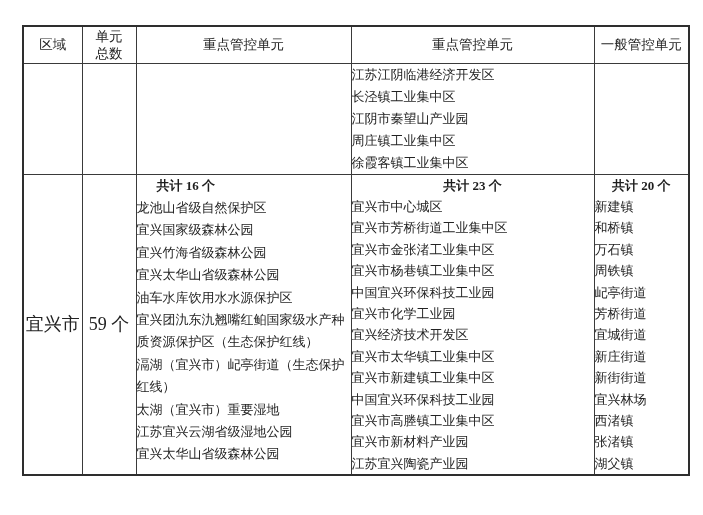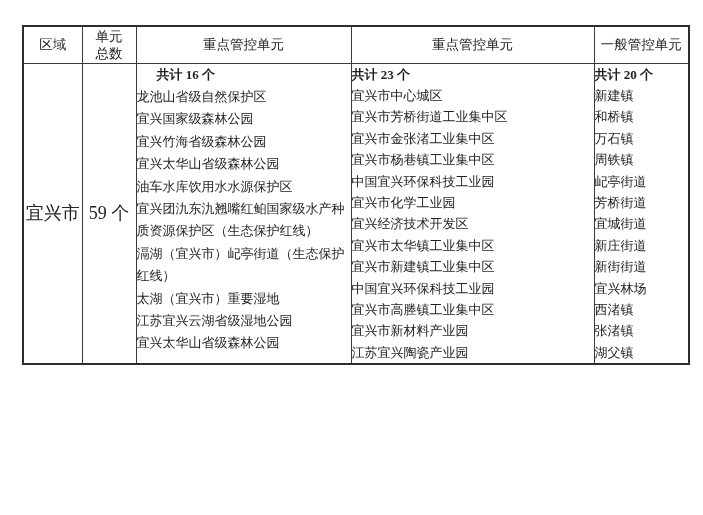--- a/index.html
+++ b/index.html
@@ -57,21 +57,21 @@
   }
   .count-line {
     font-weight: bold;
     font-size: 13px;
     color: #1e1e1e;
   }
   .lh22  div, .lh22.count-line  { line-height: 22px; }
   .unit-list.sp224 div { line-height: 22.4px; }
   .unit-list.sp215 div { line-height: 21.4px; }
   .count-line.sp224 { line-height: 22.4px; padding-left: 20px; }
-  .count-line.sp215 { line-height: 21.4px; }
+  .count-line.sp215 { line-height: 21.4px; text-align: center; }
   .unit-item {
     white-space: normal;
     word-break: break-all;
   }
   .page-number {
     position: absolute;
     left: 0;
     top: 478px;
     width: 703px;
     text-align: center;
@@ -96,20 +96,35 @@
       <tr class="header-row">
         <th class="hdr">区域</th>
         <th class="hdr">单元
 总数</th>
         <th class="hdr">重点管控单元</th>
         <th class="hdr">重点管控单元</th>
         <th class="hdr">一般管控单元</th>
       </tr>
     </thead>
     <tbody>
+      <tr class="row-1">
+        <td class="center-cell"></td>
+        <td class="center-cell"></td>
+        <td class="list-cell"></td>
+        <td class="list-cell">
+          <div class="unit-list lh22">
+              <div class="unit-item">江苏江阴临港经济开发区</div>
+              <div class="unit-item">长泾镇工业集中区</div>
+              <div class="unit-item">江阴市秦望山产业园</div>
+              <div class="unit-item">周庄镇工业集中区</div>
+              <div class="unit-item">徐霞客镇工业集中区</div>
+            </div>
+        </td>
+        <td class="list-cell"></td>
+      </tr>
       <tr class="row-2">
         <td class="center-cell">宜兴市</td>
         <td class="center-cell bold-val">59 个</td>
         <td class="list-cell">
           <div class="count-line sp224">共计 16 个</div>
           <div class="unit-list sp224">
               <div class="unit-item">龙池山省级自然保护区</div>
               <div class="unit-item">宜兴国家级森林公园</div>
               <div class="unit-item">宜兴竹海省级森林公园</div>
               <div class="unit-item">宜兴太华山省级森林公园</div>

